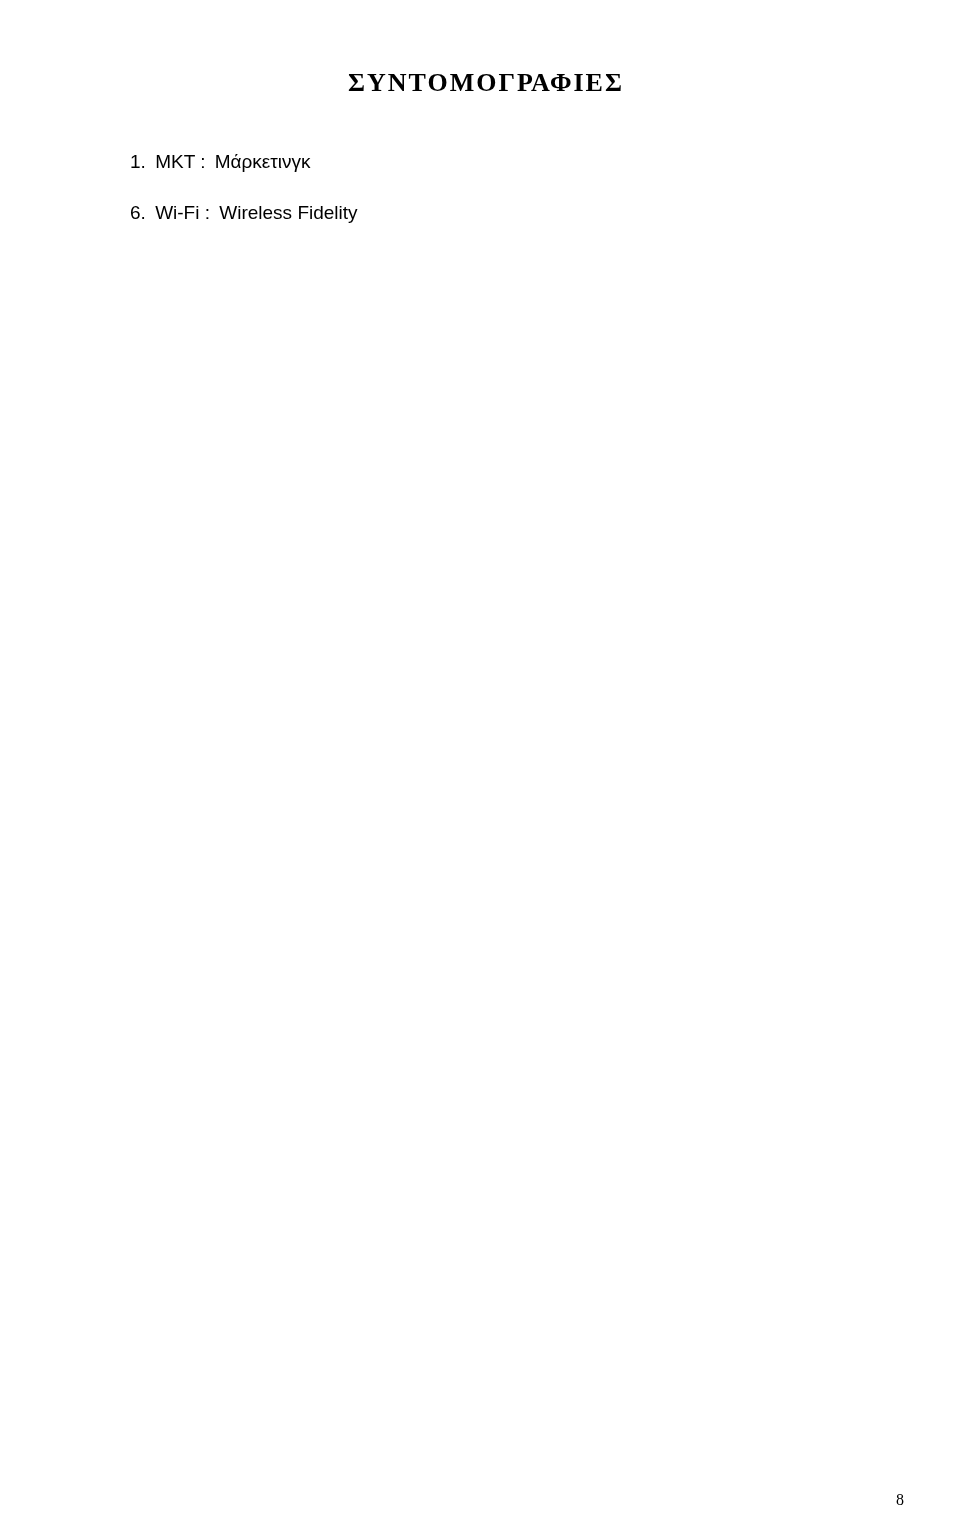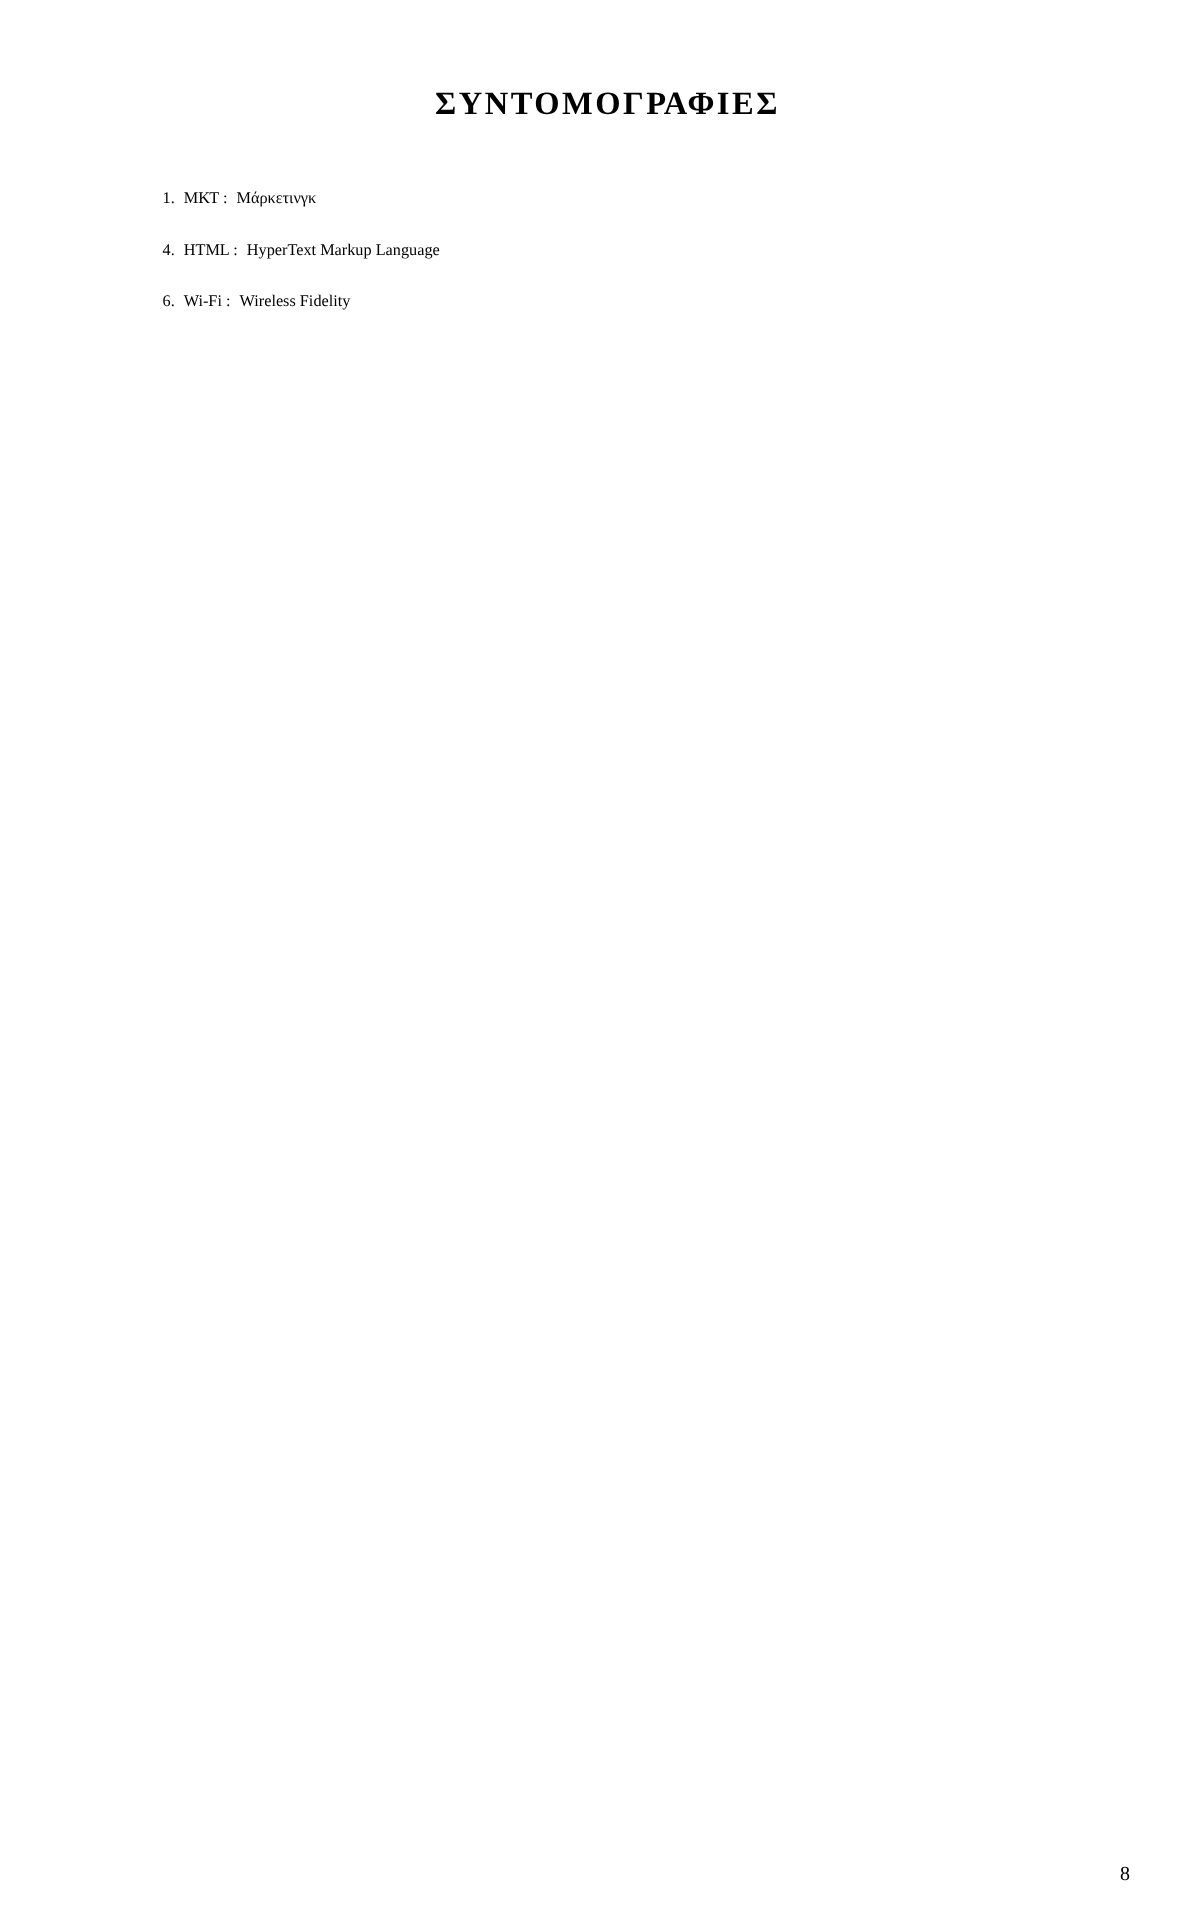--- a/index.html
+++ b/index.html
@@ -35,41 +35,40 @@
     }
 
     .abbreviation-list {
       list-style: none;
       padding: 0;
       margin: 0 0 0 40px;
     }
 
     .abbreviation-list li {
       margin-bottom: 22px;
-      font-size: 13px;
+      font-size: 19px;
       line-height: 1.5;
-      font-family: Liberation Serif, serif;
+      font-family: Liberation Sans, sans-serif;
     }
 
     .page-number {
       position: absolute;
       bottom: 30px;
       right: 60px;
       font-size: 16px;
       font-family: "Times New Roman", Times, serif;
     }
   </style>
 </head>
 <body>
 
 <div class="page-container">
 
   <h1 class="page-title">ΣΥΝΤΟΜΟΓΡΑΦΙΕΣ</h1>
 
   <ol class="abbreviation-list">
   <li><span>1.  </span><span>ΜΚΤ : </span><span>Μάρκετινγκ</span></li>
-      <li><span>4.  </span><span>HTML : </span><span>HyperText Markup Language</span></li>
       <li><span>6.  </span><span>Wi-Fi : </span><span>Wireless Fidelity</span></li>
     </ol>
 
   <div class="page-number">8</div>
 
 </div>
 
 </body></html>

